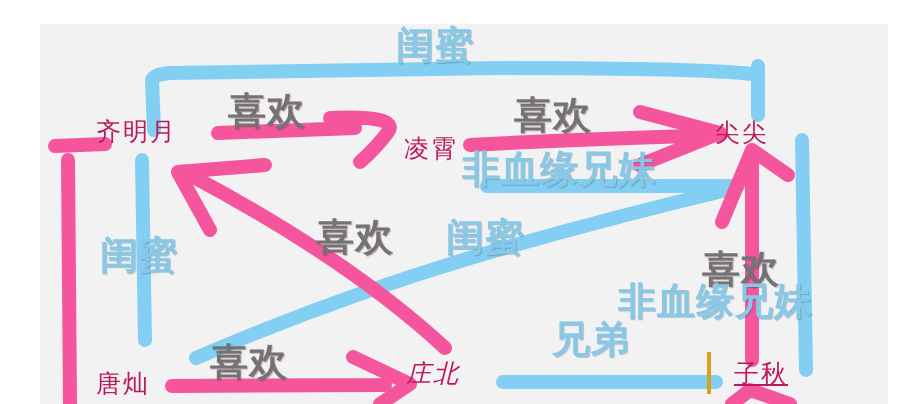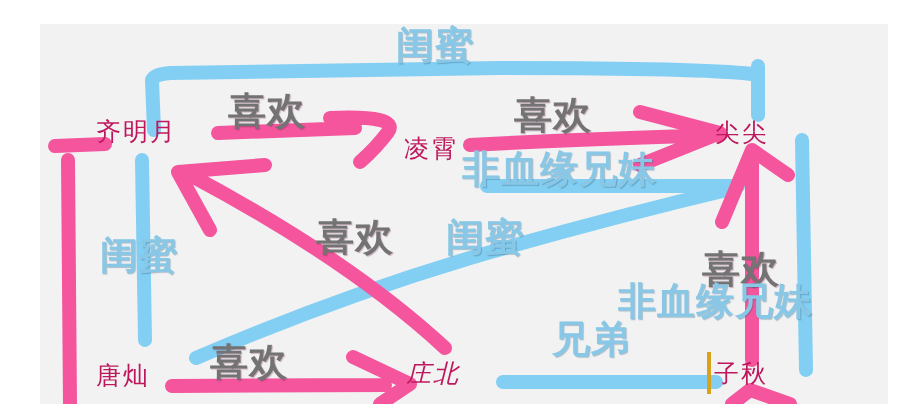--- a/index.html
+++ b/index.html
@@ -38,23 +38,23 @@
       <path d="M752 360 L752 150 M722 222 L752 150 L788 175"></path>
       <path d="M55 146 L105 144 M68 160 L70 404"></path>
       <path d="M732 404 L750 390 L790 404"></path>
     </g>
   </g>
 </svg>
 
 <div class="node" style="left:96px;top:119px;">齐明月</div>
 <div class="node" style="left:404px;top:136px;">凌霄</div>
 <div class="node" style="left:715px;top:120px;text-align:right;">尖尖</div>
-<div class="node" style="left:96px;top:363px;">唐灿</div>
+<div class="node" style="left:96px;top:371px;">唐灿</div>
 <div class="node" style="left:406px;top:361px;font-style:italic;">庄北</div>
-<div class="node" style="left:714px;top:361px;">子秋</div>
+<div class="node" style="left:734px;top:361px;text-decoration:underline;">子秋</div>
 
 <div class="cursor"></div>
 
 <div class="lbl blue" style="left:396px;top:26px;">闺蜜</div>
 <div class="lbl pink" style="left:228px;top:92px;">喜欢</div>
 <div class="lbl pink" style="left:514px;top:96px;">喜欢</div>
 <div class="lbl blue" style="left:462px;top:150px;">非血缘兄妹</div>
 <div class="lbl pink" style="left:316px;top:218px;">喜欢</div>
 <div class="lbl blue" style="left:446px;top:218px;">闺蜜</div>
 <div class="lbl blue" style="left:100px;top:236px;">闺蜜</div>

